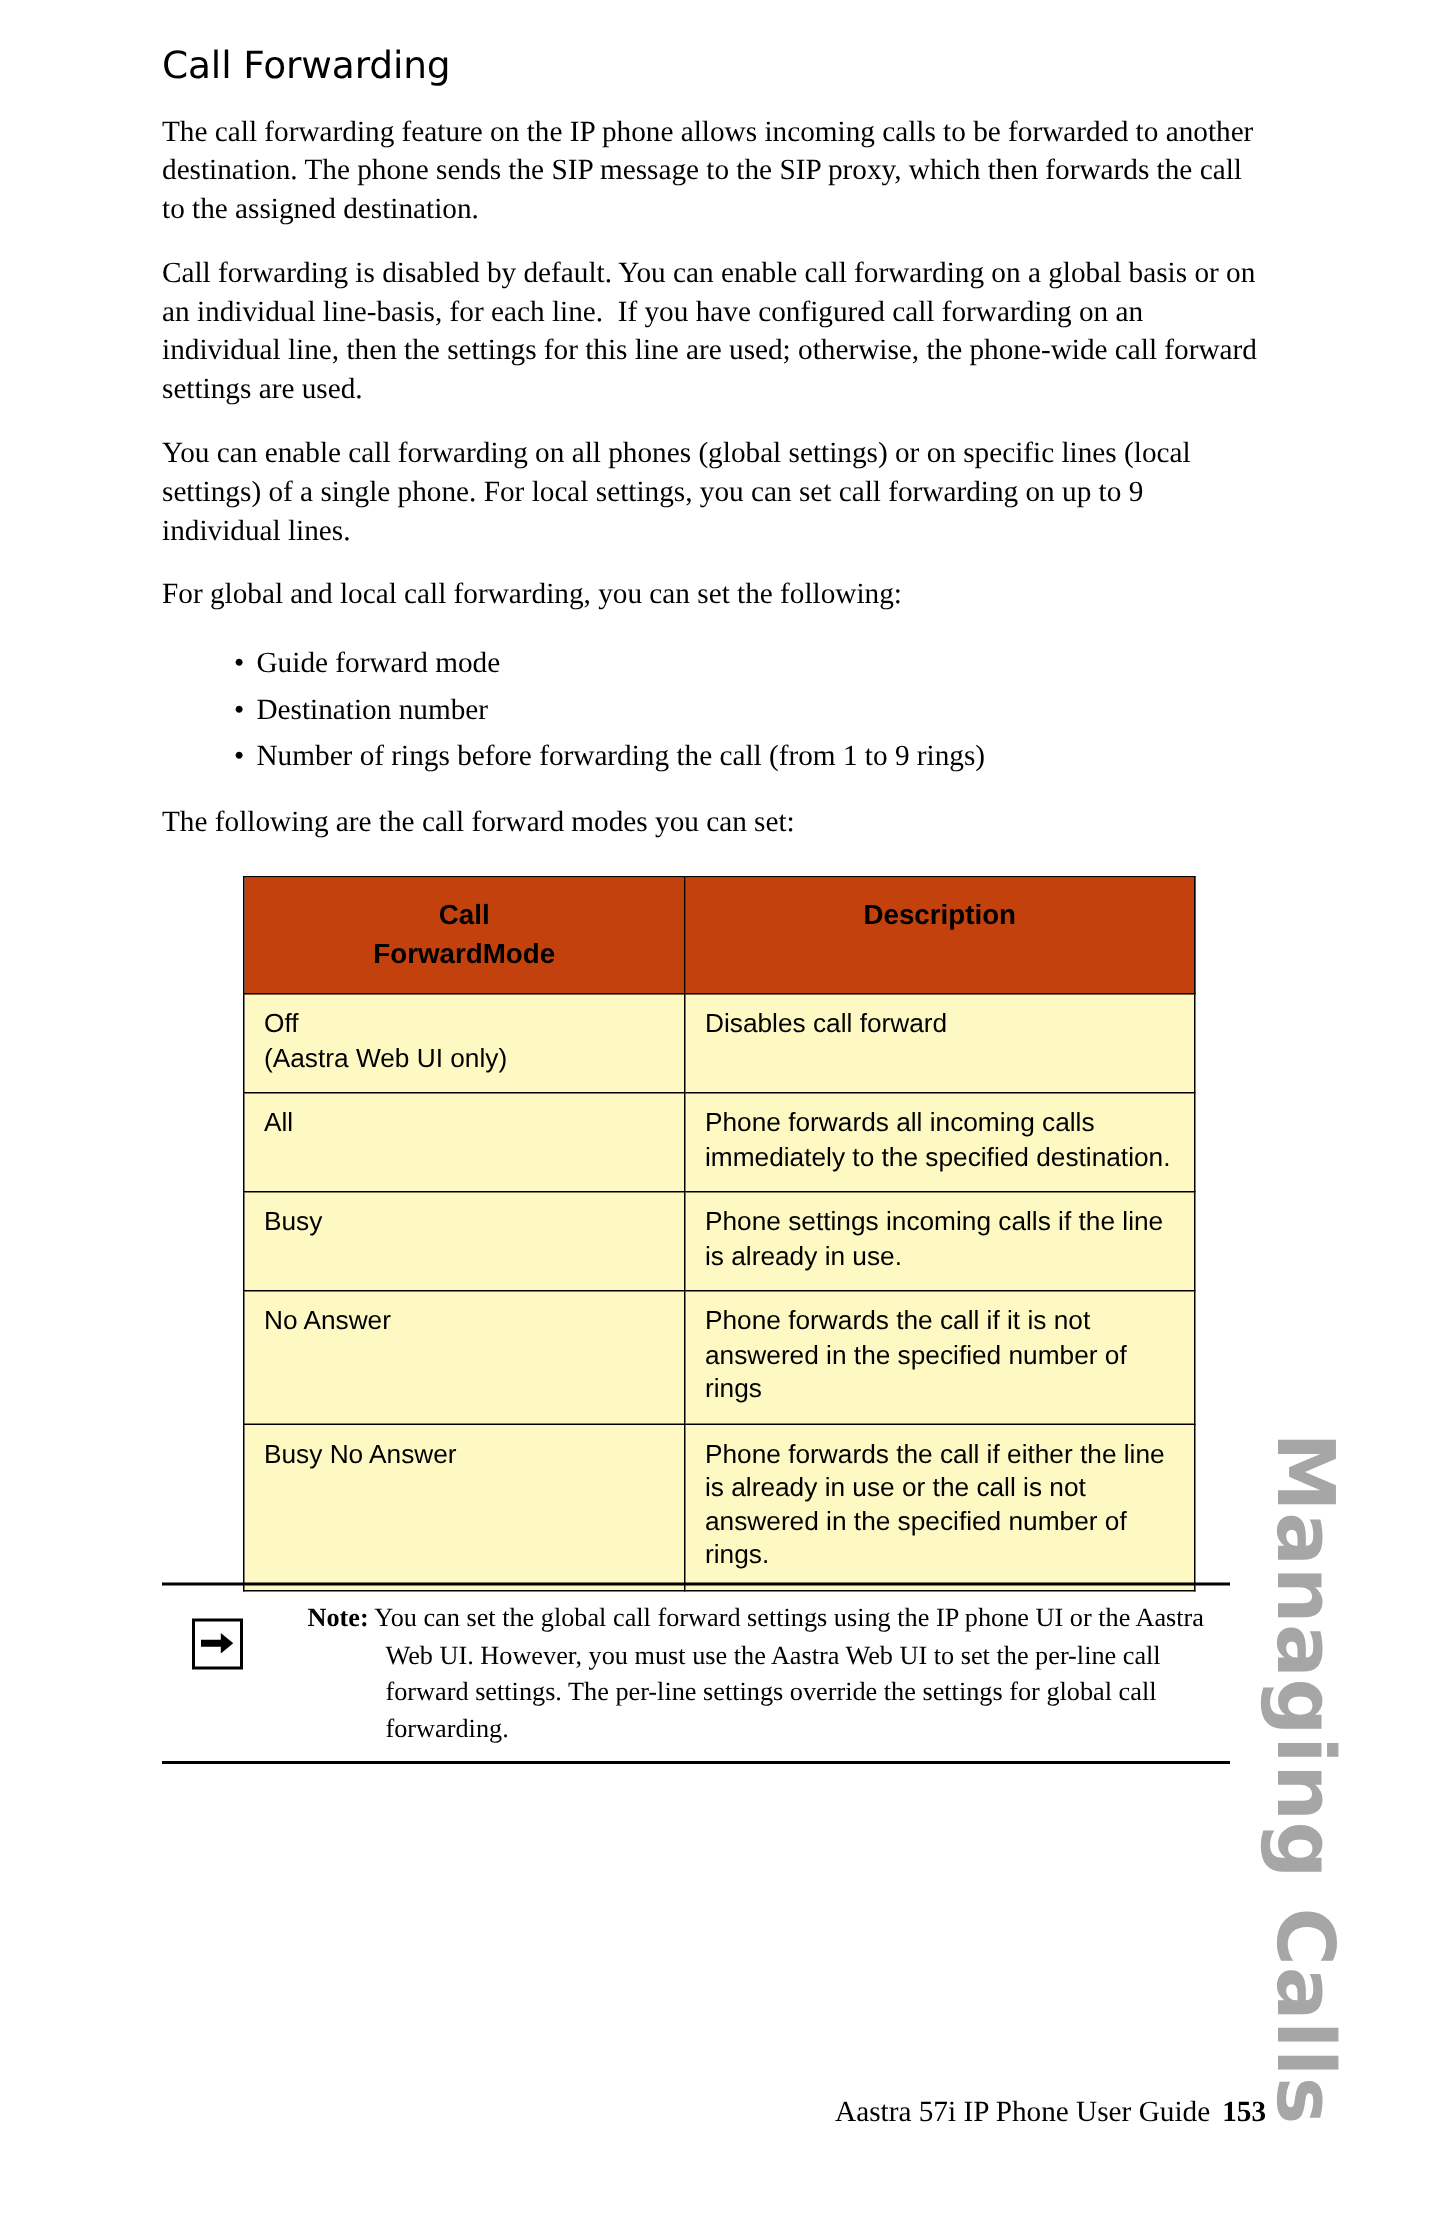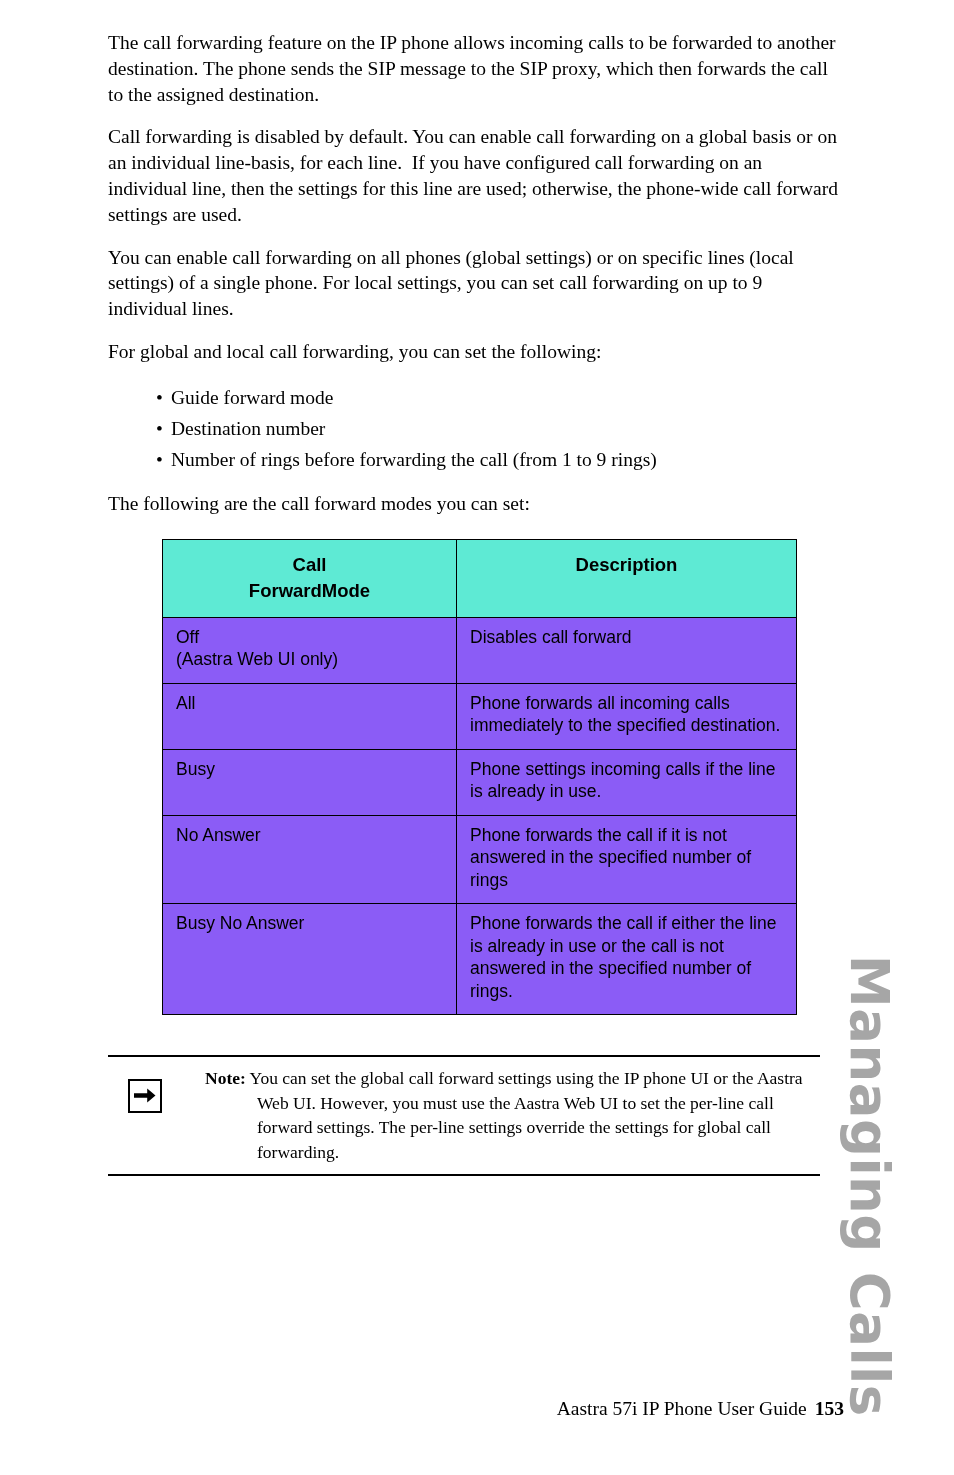--- a/index.html
+++ b/index.html
@@ -83,30 +83,30 @@
   table.mode-table col.c2 { width: 340px; }
 
   table.mode-table th,
   table.mode-table td {
     border: 1.6px solid #000000;
     vertical-align: top;
     font-size: 17.5px;
     line-height: 22.5px;
   }
   table.mode-table th {
-    background: #5eead4;
+    background: #c2410c;
     text-align: center;
     font-weight: bold;
     padding: 12px 8px 13px 8px;
     font-size: 18.5px;
     line-height: 26px;
   }
   table.mode-table td {
     padding: 8px 10px 12px 13px;
-    background: #8b5cf6;
+    background: #fef9c3;
   }
   table.mode-table td.mode-cell { padding-left: 13px; }
   table.mode-table td.desc-cell { }
 
   .cell-line { display: block; white-space: pre-wrap; }
 
   
   .note-block {
     position: absolute;
     left: 108px;
@@ -186,20 +186,21 @@
     margin-left: 8px;
   }
 </style>
 </head>
 <body>
 
 <div class="page">
 
   <div class="content">
 
+    <h1 class="page-heading">Call Forwarding</h1>
 
     <p class="body-para">The call forwarding feature on the IP phone allows incoming calls to be forwarded to another destination. The phone sends the SIP message to the SIP proxy, which then forwards the call to the assigned destination.</p>
     <p class="body-para">Call forwarding is disabled by default. You can enable call forwarding on a global basis or on an individual line-basis, for each line.  If you have configured call forwarding on an individual line, then the settings for this line are used; otherwise, the phone-wide call forward settings are used.</p>
     <p class="body-para">You can enable call forwarding on all phones (global settings) or on specific lines (local settings) of a single phone. For local settings, you can set call forwarding on up to 9 individual lines.</p>
     <p class="body-para">For global and local call forwarding, you can set the following:</p>
 
     <ul class="bullet-list">
       <li><span class="bullet-dot">•</span><span>Guide forward mode</span></li>
       <li><span class="bullet-dot">•</span><span>Destination number</span></li>
       <li><span class="bullet-dot">•</span><span>Number of rings before forwarding the call (from 1 to 9 rings)</span></li>

